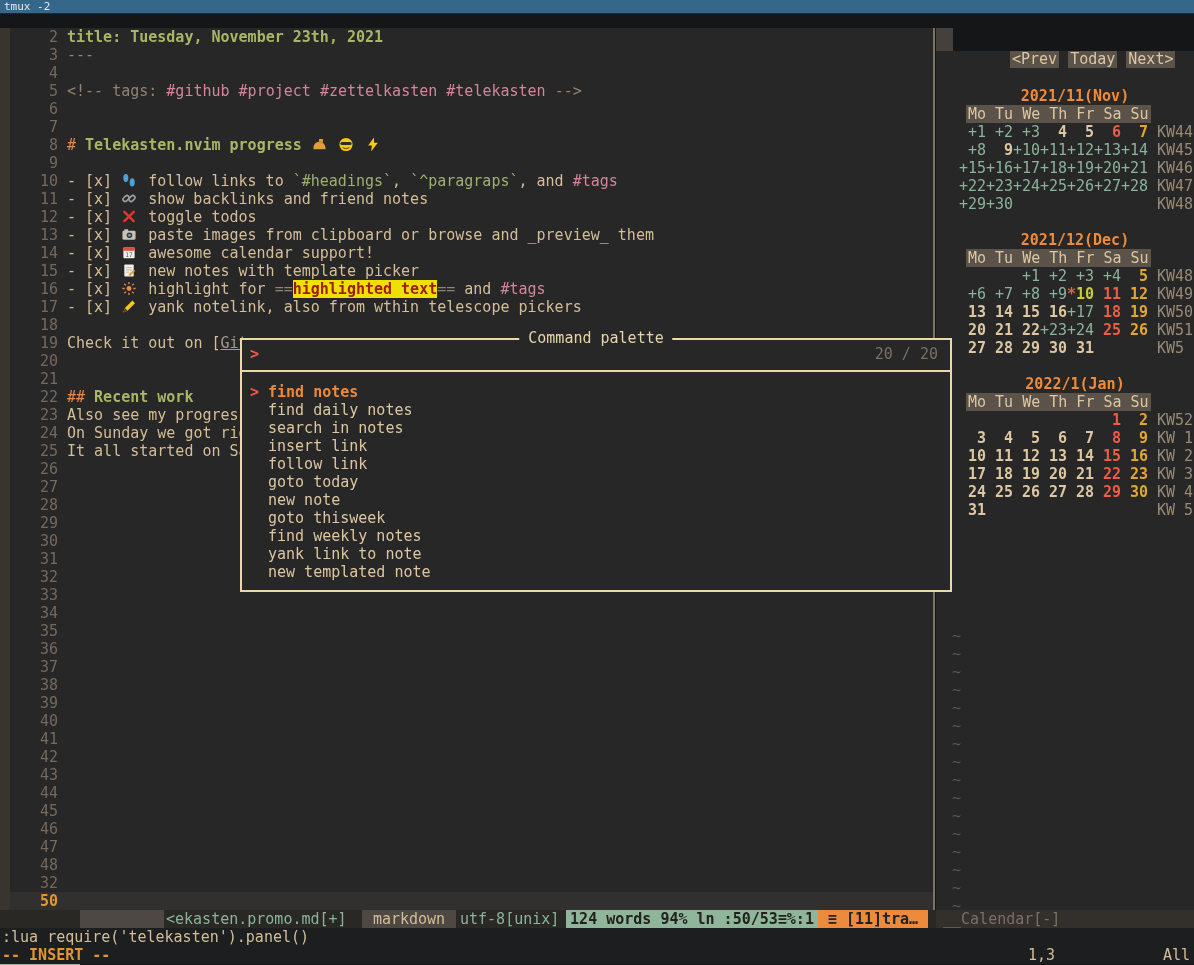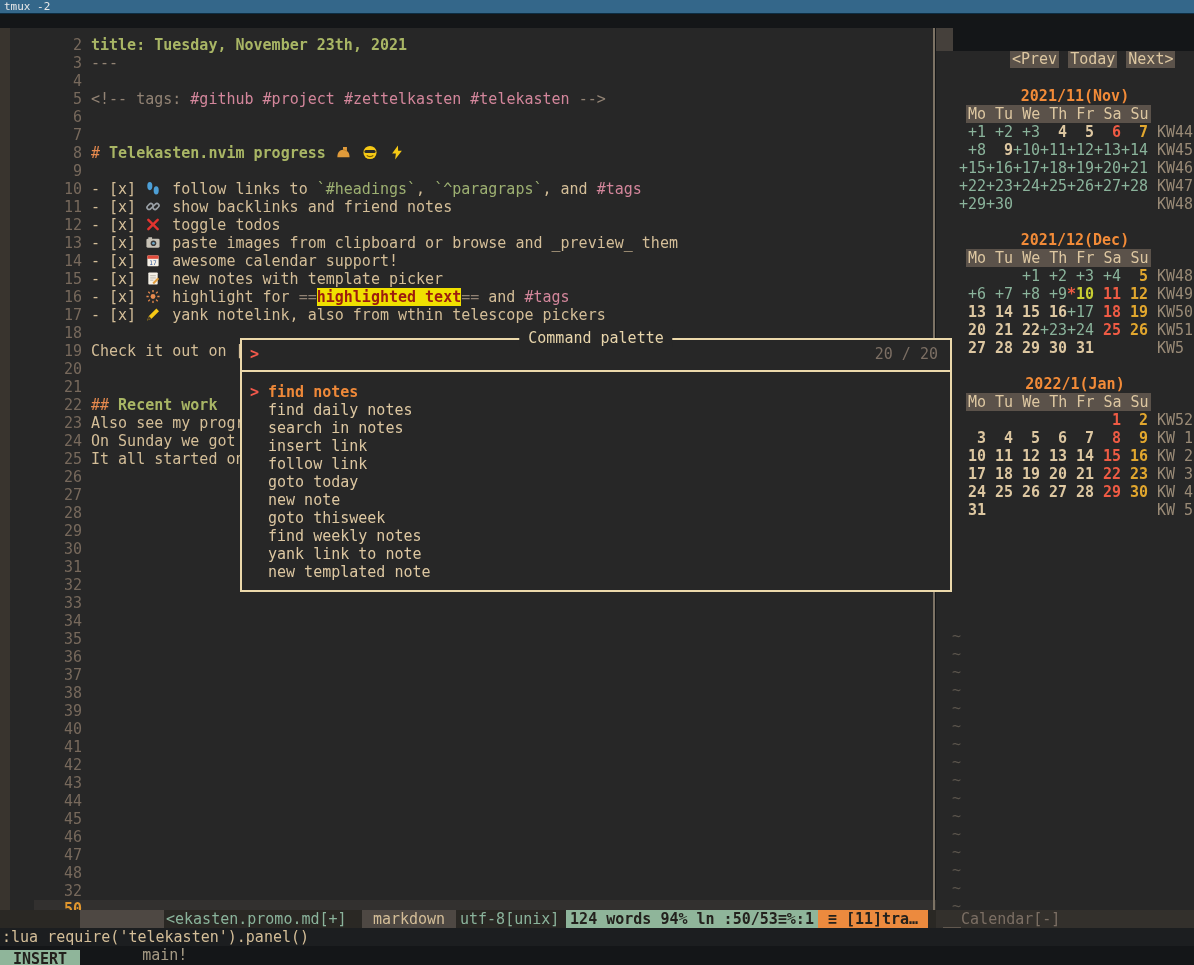--- a/index.html
+++ b/index.html
@@ -77,21 +77,21 @@
 </head>
 <body>
 
 <div class="screen">
   <div class="titlebar">
     <span>tmux  -2</span>
   </div>
 
   <div class="editor">
     <div class="gutterstrip"></div>
-    <div id="elines" style="position:absolute;left:10px;top:8px;width:923px;margin-left:24px;">
+    <div id="elines" style="position:absolute;left:10px;top:0;width:923px;">
         <div class="eline"><span class="lnum">2</span><span class="sG">title: Tuesday, November 23th, 2021</span></div>
         <div class="eline"><span class="lnum">3</span><span class="sg">---</span></div>
         <div class="eline"><span class="lnum">4</span></div>
         <div class="eline"><span class="lnum">5</span><span class="sg">&lt;!-- tags: </span><span class="sp">#github</span><span class="sg"> </span><span class="sp">#project</span><span class="sg"> </span><span class="sp">#zettelkasten</span><span class="sg"> </span><span class="sp">#telekasten</span><span class="sg"> --&gt;</span></div>
         <div class="eline"><span class="lnum">6</span></div>
         <div class="eline"><span class="lnum">7</span></div>
         <div class="eline"><span class="lnum">8</span><span class="so"># </span><span class="sG">Telekasten.nvim progress </span><span class="icon"><svg width="16" height="15" viewBox="0 0 16 16">
               <path d="M2 13 C2 8 4.5 5 8 5 L8 2.2 12.2 2.2 12.2 6.4 C14 7.4 15 9.6 15 13 Z" fill="#e09b3b"></path>
               <path d="M8 5 C10 5.4 11.4 6.6 12.2 6.4" stroke="#b97c22" fill="none"></path>
             </svg></span><span class="sn"> </span><span class="icon"><svg width="16" height="15" viewBox="0 0 16 16">
@@ -265,13 +265,18 @@
     <div class="st-file">&lt;ekasten.promo.md[+]</div>
     <div class="st-ft">markdown</div>
     <div class="st-enc">utf-8[unix]</div>
     <div class="st-words">124 words 94% ln :50/53≡%:1</div>
     <div class="st-tabs"><span class="ham"></span><span>[11]tra…</span></div>
     <div class="st-cal">__Calendar[-]</div>
   </div>
 
   <div class="cmdline">:lua require('telekasten').panel()</div>
 
+  <div class="modeline">
+    <span class="ml-mode">-- INSERT --</span>
+    <span class="ml-pos">1,3</span>
+    <span class="ml-scroll">All</span>
+  </div>
 </div>
 
 </body></html>

